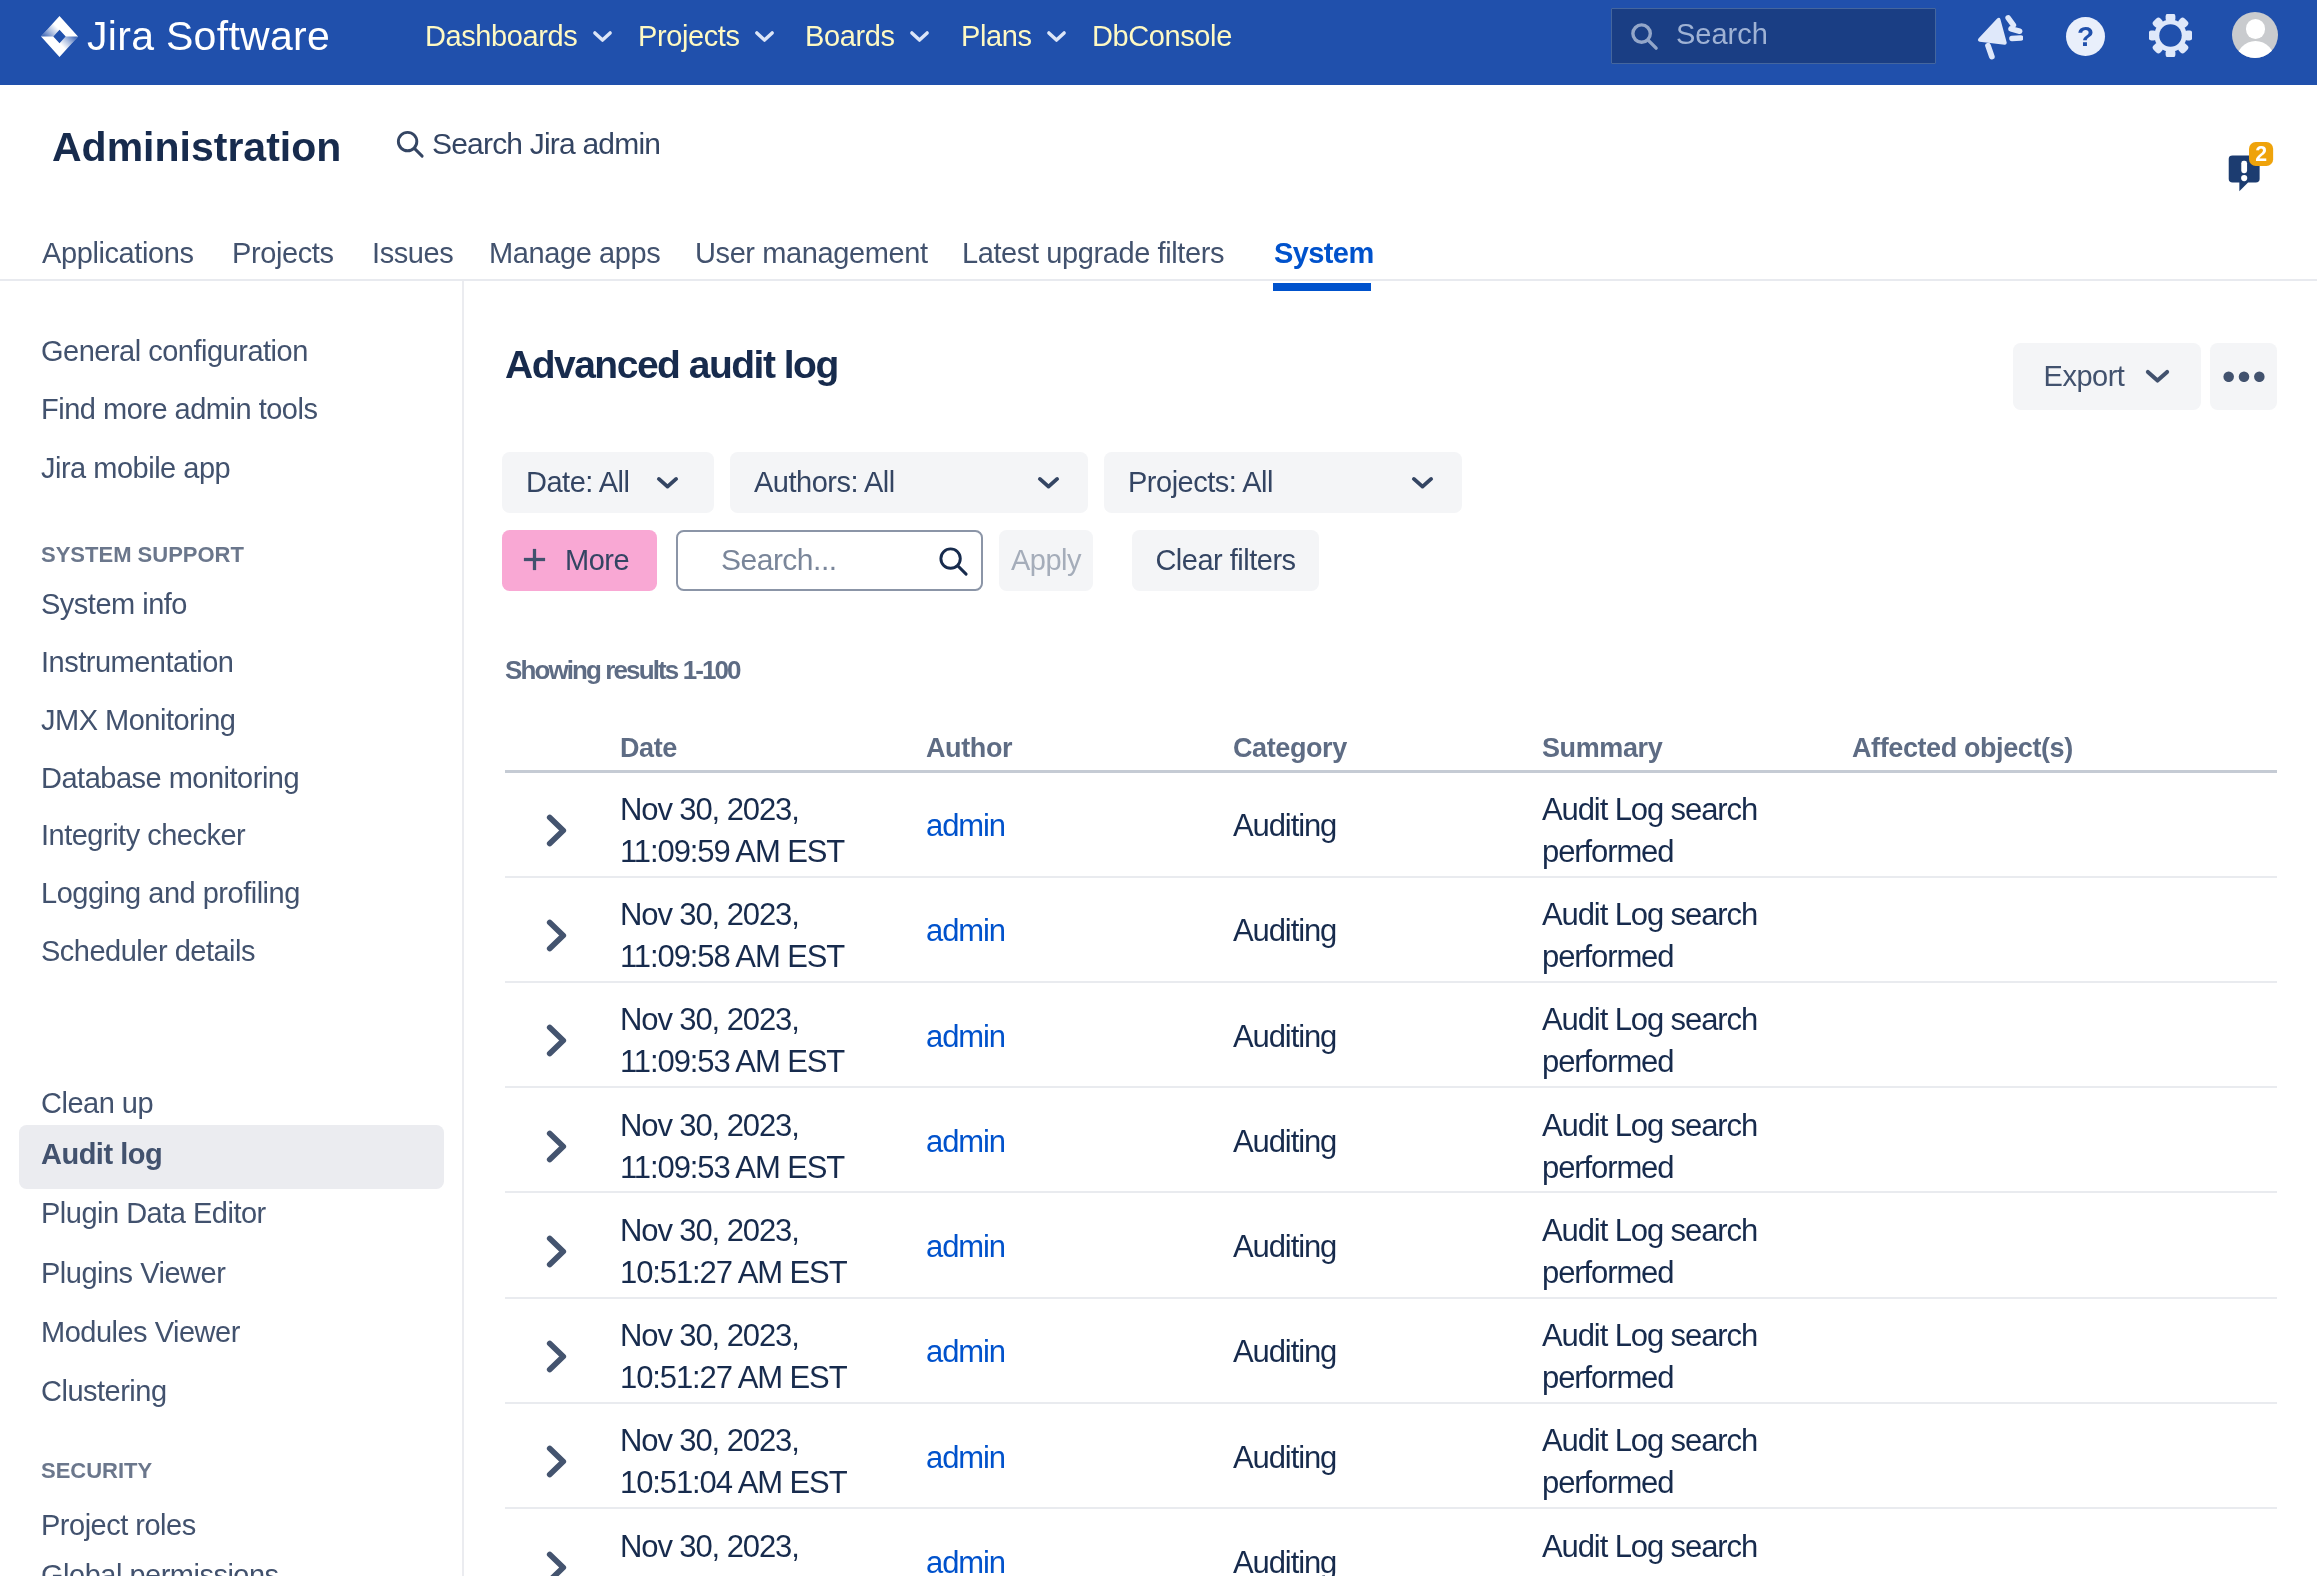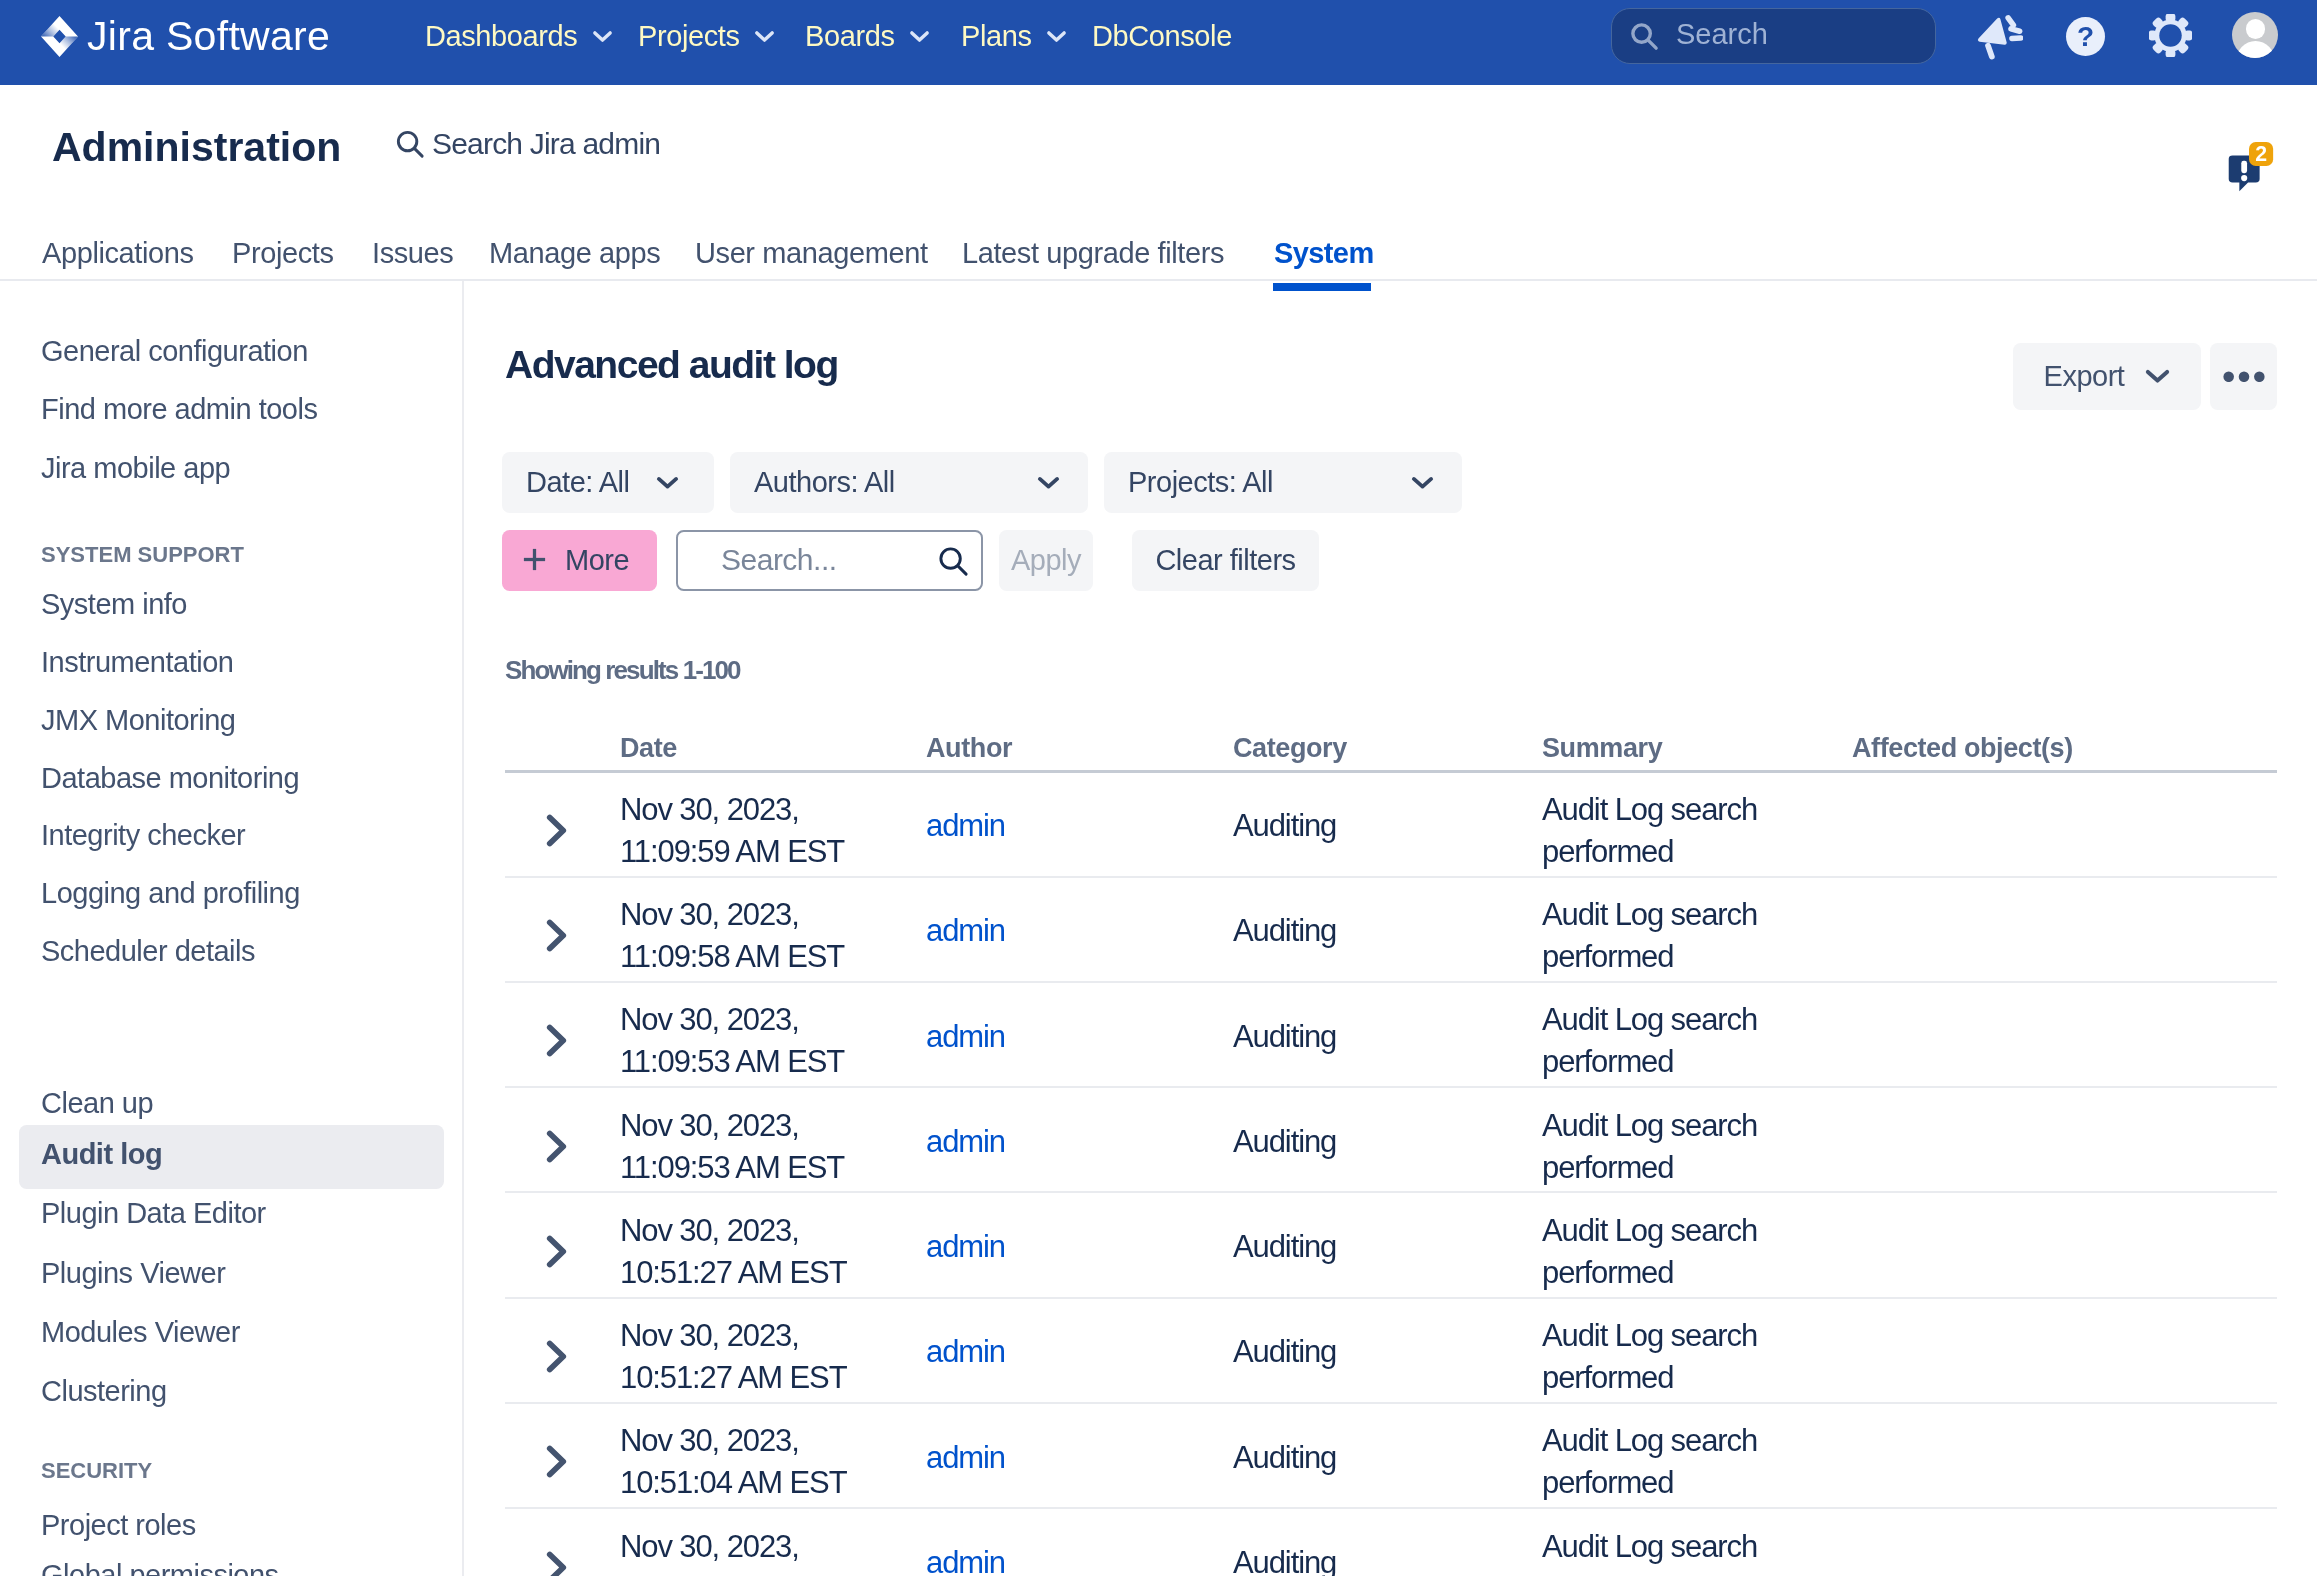--- a/index.html
+++ b/index.html
@@ -6,21 +6,21 @@
 html,body { width:2317px; height:1577px; overflow:hidden; }
 body { font-family:"Liberation Sans", sans-serif; background:#fff; color:#172B4D; }
 #page { position:relative; width:2317px; height:1577px; overflow:hidden; }
 .abs { position:absolute; }
 
 
 #nav { position:absolute; left:0; top:0; width:2317px; height:85px; background:#2050AC; }
 #nav .navitem { position:absolute; top:0; height:73px; display:flex; align-items:center; color:#fef9c3; font-size:29px; letter-spacing:-0.4px; }
 #nav .chev { margin-left:14.5px; }
 #logotext { position:absolute; left:87px; top:0; height:73px; display:flex; align-items:center; color:#fff; font-size:41px; font-weight:400; letter-spacing:0.3px; }
-#navsearch { position:absolute; left:1611px; top:7.7px; width:325px; height:56px; background:#1A3E84; border:1.9px solid #44669E; border-radius:19px; }
+#navsearch { position:absolute; left:1611px; top:7.7px; width:325px; height:56px; background:#1A3E84; border:1.9px solid #44669E; border-radius:1px; }
 #navsearch .ph { position:absolute; left:64px; top:0; height:52px; display:flex; align-items:center; font-size:29px; color:#9FB2D4; }
 
 
 #admintitle { position:absolute; left:52px; top:124px; font-size:41px; font-weight:700; color:#172B4D; }
 #adminsearchtext { position:absolute; left:432px; top:127px; font-size:30px; letter-spacing:-0.8px; color:#344563; }
 #tabs { position:absolute; left:0; top:237px; width:2317px; height:46px; }
 #tabs .tab { position:absolute; top:0; font-size:29px; letter-spacing:-0.4px; color:#42526E; }
 #tabline { position:absolute; left:0; top:279px; width:2317px; height:1.9px; background:#E8EAEF; }
 #sysunderline { position:absolute; left:1273px; top:283px; width:98px; height:7.7px; background:#0052CC; }
 

